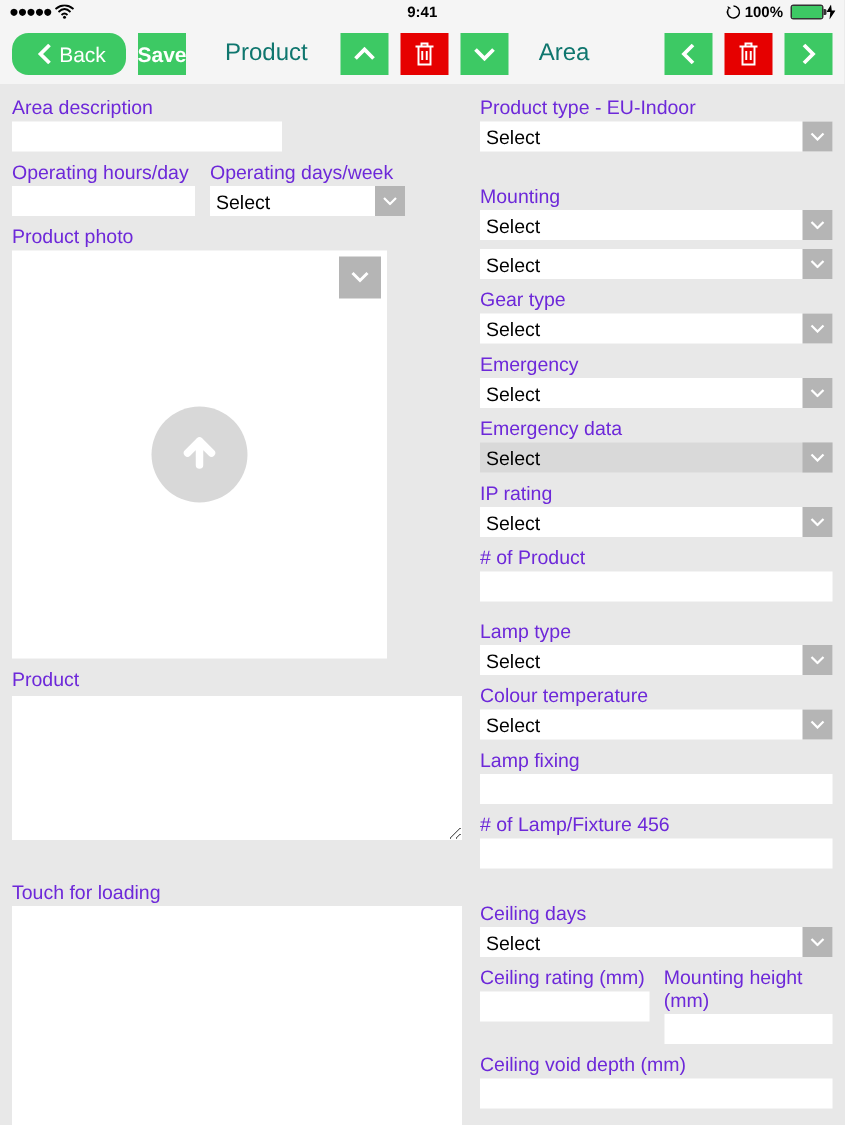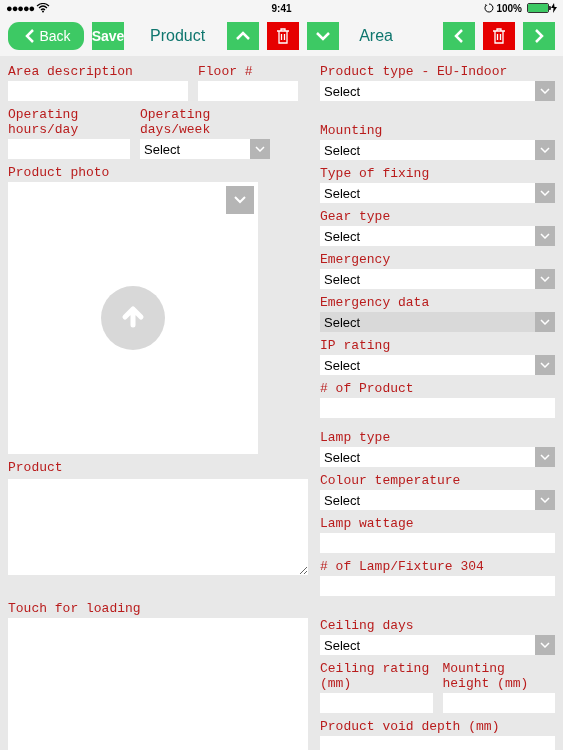--- a/index.html
+++ b/index.html
@@ -22,21 +22,21 @@
   .btn-save { width: 32px; font-weight: bold; }
   .btn-arrow { width: 32px; }
   .toolbar-label { font-size: 16px; color: #0f766e; }
   .spacer { flex: 1; }
   
   
   .content { padding: 8px; display: flex; gap: 12px; }
   .col-left { width: 300px; }
   .col-right { flex: 1; }
   
-  .field-label { font-size: 13px; color: #b91c1c; margin-bottom: 2px; display: block; font-family: Liberation Mono, monospace; }
+  .field-label { font-size: 13px; color: #6d28d9; margin-bottom: 2px; display: block; }
   .field-input { width: 100%; height: 20px; background: #fff; border: none; font-size: 13px; padding: 0 4px; }
   .field-block { margin-bottom: 6px; }
   
   .row2 { display: flex; gap: 10px; }
   .row2 > div { flex: 1; }
   
   .select-wrap { position: relative; }
   .select-wrap .field-input { }
   .select-caret { position: absolute; right: 0; top: 0; width: 20px; height: 20px; background: #b5b5b5; display: flex; align-items: center; justify-content: center; }
   
@@ -126,24 +126,20 @@
       </svg>
   </button>
 </div>
 
 <div class="content">
 
   <div class="col-left">
     <div class="row2">
       <div class="field-block" style="flex:0 0 180px">
         <label class="field-label">Area description</label>
-        <input class="field-input" value="" style="">
-      </div>
-      <div class="field-block" style="flex:0 0 100px">
-        <label class="field-label">Floor #</label>
         <input class="field-input" value="" style="">
       </div>
     </div>
     <div class="row2">
       <div class="field-block" style="flex:0 0 122px">
         <label class="field-label">Operating hours/day</label>
         <input class="field-input" value="" style="">
       </div>
       <div class="field-block" style="flex:0 0 130px">
         <label class="field-label">Operating days/week</label>
@@ -201,21 +197,20 @@
       <div class="select-wrap">
         <input class="field-input" value="Select" style="">
         <div class="select-caret">
             <svg width="10" height="6">
               <path d="M1 1 L5 5 L9 1" stroke="#fff" stroke-width="1.5" fill="none"></path>
             </svg>
           </div>
       </div>
     </div>
     <div class="field-block">
-      <label class="field-label">Type of fixing</label>
       <div class="select-wrap">
         <input class="field-input" value="Select" style="">
         <div class="select-caret">
             <svg width="10" height="6">
               <path d="M1 1 L5 5 L9 1" stroke="#fff" stroke-width="1.5" fill="none"></path>
             </svg>
           </div>
       </div>
     </div>
     <div class="field-block">
@@ -283,25 +278,25 @@
       <div class="select-wrap">
         <input class="field-input" value="Select" style="">
         <div class="select-caret">
             <svg width="10" height="6">
               <path d="M1 1 L5 5 L9 1" stroke="#fff" stroke-width="1.5" fill="none"></path>
             </svg>
           </div>
       </div>
     </div>
     <div class="field-block">
-      <label class="field-label">Lamp wattage</label>
+      <label class="field-label">Lamp fixing</label>
       <input class="field-input" value="" style="">
     </div>
     <div class="field-block">
-      <label class="field-label"># of Lamp/Fixture 304</label>
+      <label class="field-label"># of Lamp/Fixture 456</label>
       <input class="field-input" value="" style="">
     </div>
     <div class="section-gap"></div>
     <div class="field-block">
       <label class="field-label">Ceiling days</label>
       <div class="select-wrap">
         <input class="field-input" value="Select" style="">
         <div class="select-caret">
             <svg width="10" height="6">
               <path d="M1 1 L5 5 L9 1" stroke="#fff" stroke-width="1.5" fill="none"></path>
@@ -313,18 +308,18 @@
       <div class="field-block">
         <label class="field-label">Ceiling rating (mm)</label>
         <input class="field-input" value="" style="">
       </div>
       <div class="field-block">
         <label class="field-label">Mounting height (mm)</label>
         <input class="field-input" value="" style="">
       </div>
     </div>
     <div class="field-block">
-      <label class="field-label">Product void depth (mm)</label>
+      <label class="field-label">Ceiling void depth (mm)</label>
       <input class="field-input" value="" style="">
     </div>
 
   </div>
 </div>
 
 </body></html>

